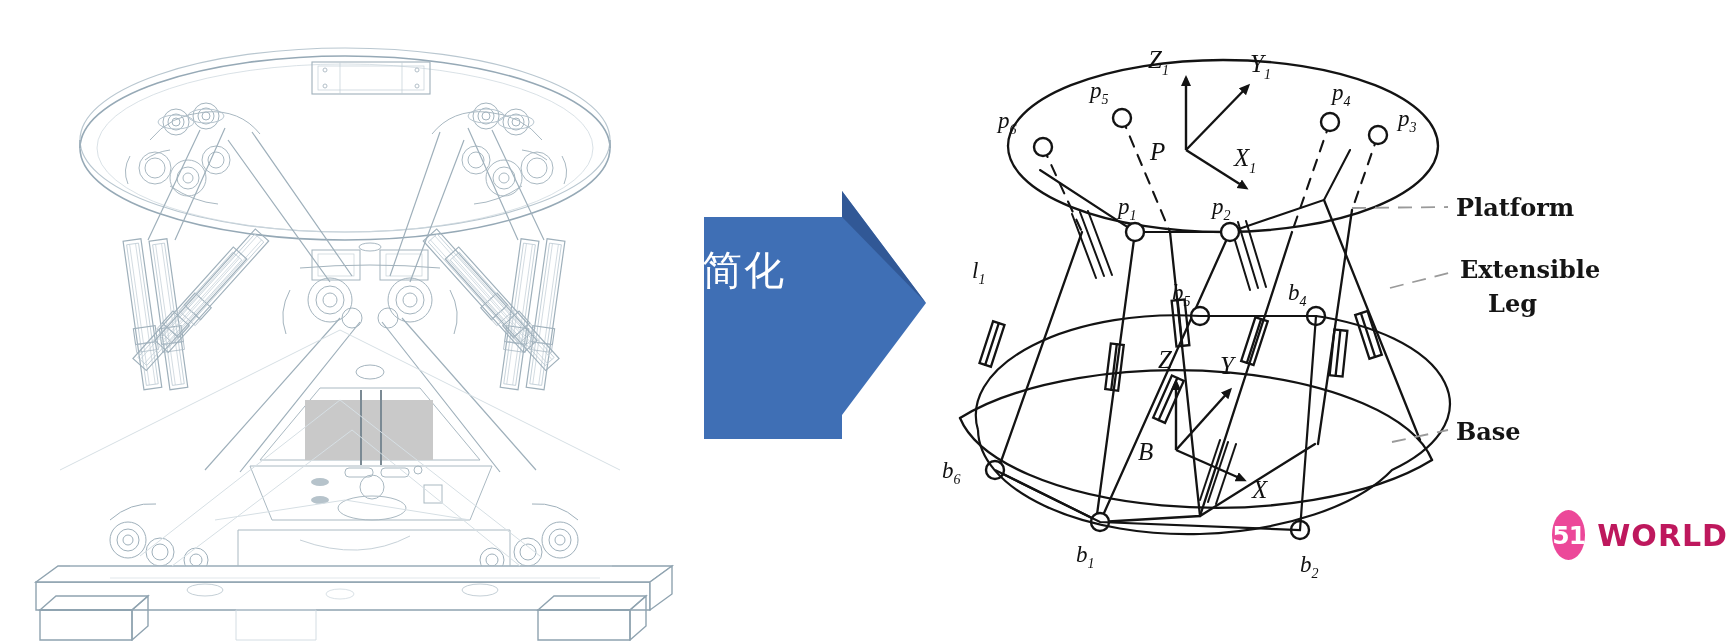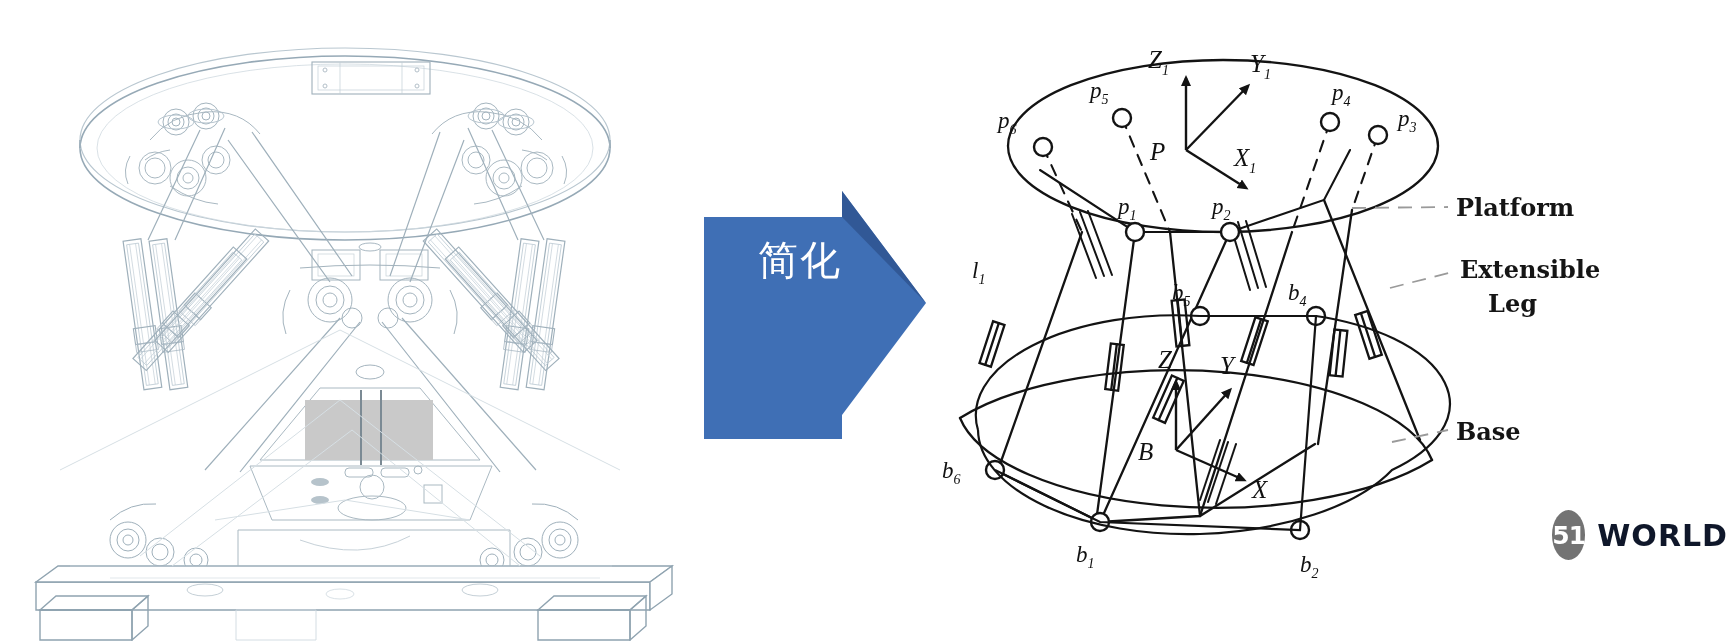--- a/index.html
+++ b/index.html
@@ -7,38 +7,38 @@
        font-family:"Liberation Serif",serif;}
   .stage{position:absolute;inset:0;}
 
   
   #cad-panel{position:absolute;left:0;top:0;width:680px;height:641px;}
   #cad-panel svg{display:block;width:100%;height:100%;}
 
   
   #arrow-panel{position:absolute;left:690px;top:185px;width:260px;height:280px;}
   #arrow-panel svg{position:absolute;inset:0;width:100%;height:100%;}
-  #arrow-label{position:absolute;left:12px;top:50px;width:140px;
+  #arrow-label{position:absolute;left:12px;top:60px;width:140px;
       color:#ffffff;font-family:"DejaVu Sans",sans-serif;font-size:40px;
-      line-height:1.28;text-align:right;letter-spacing:2px;}
+      line-height:1.28;text-align:left;letter-spacing:2px;}
   #arrow-label div{white-space:nowrap;}
 
   
   #schematic-panel{position:absolute;left:900px;top:0;width:828px;height:641px;}
   #schematic-panel svg{display:block;width:100%;height:100%;}
 
   
   #logo{position:absolute;left:1552px;top:504px;width:176px;height:62px;
         display:flex;align-items:center;gap:12px;}
-  #logo-mark{width:50px;height:50px;border-radius:50%;background:#737373;
+  #logo-mark{width:50px;height:50px;border-radius:50%;background:#ec4899;
         display:flex;align-items:center;justify-content:center;
         color:#ffffff;font-family:"DejaVu Sans",sans-serif;font-weight:bold;
         font-size:25px;letter-spacing:-1px;}
   #logo-word{font-family:"DejaVu Sans",sans-serif;font-weight:bold;
-        font-size:30px;color:#0f172a;letter-spacing:1px;}
+        font-size:30px;color:#be185d;letter-spacing:1px;}
 
   
   text{font-family:"Liberation Serif",serif;fill:#111;}
   .lbl{font-style:italic;font-size:23px;}
   .sub{font-style:italic;font-size:14px;}
   .axis{font-style:italic;font-size:25px;}
   .callout{font-family:"DejaVu Serif",serif;font-weight:bold;font-size:24px;
            font-style:normal;fill:#151515;}
 </style>
 </head>

